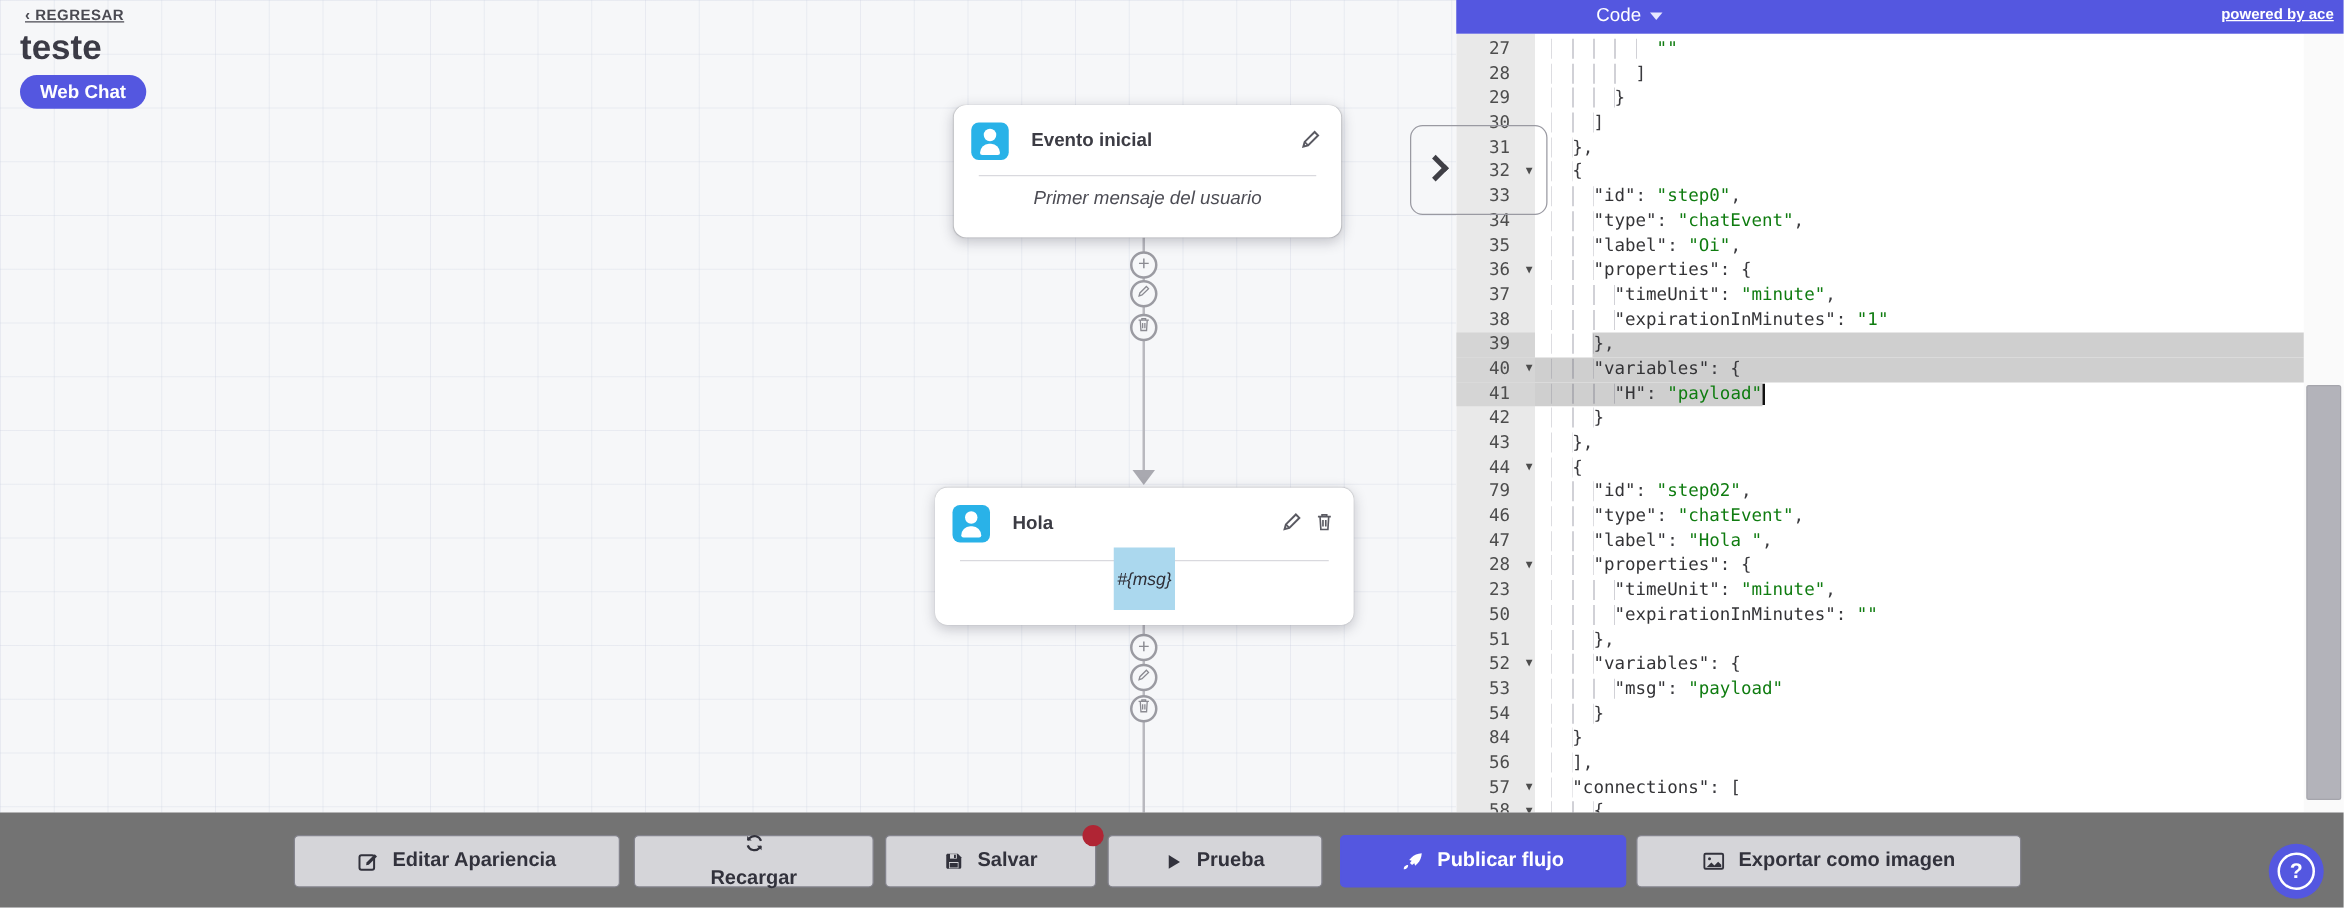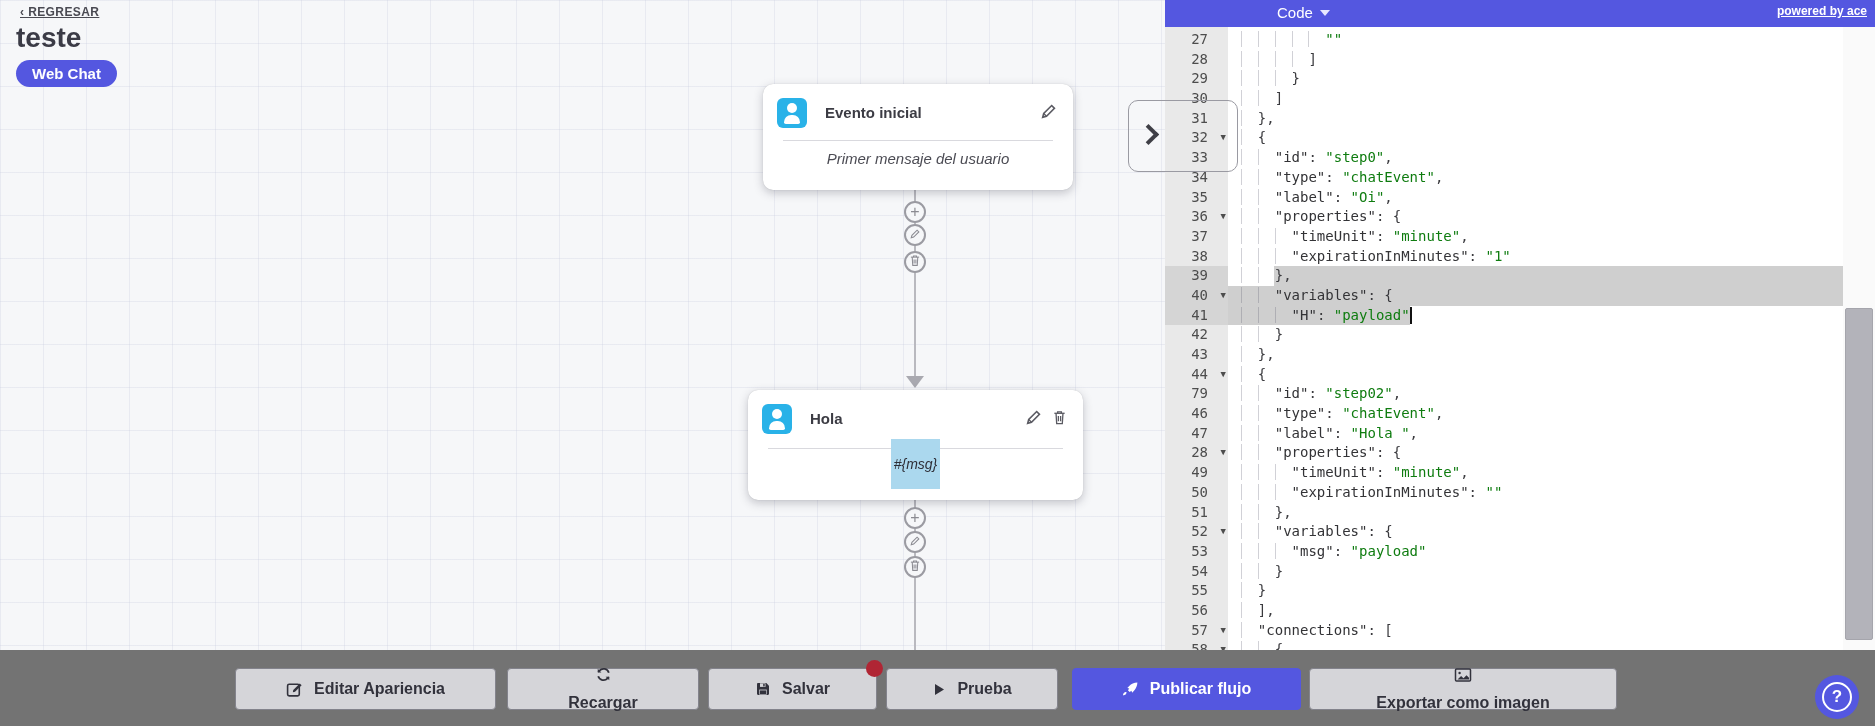--- a/index.html
+++ b/index.html
@@ -219,27 +219,27 @@
           <div class="grow hl"><span>39</span></div>
           <div class="grow hl"><span>40</span><span class="fold">▼</span></div>
           <div class="grow hl"><span>41</span></div>
           <div class="grow"><span>42</span></div>
           <div class="grow"><span>43</span></div>
           <div class="grow"><span>44</span><span class="fold">▼</span></div>
           <div class="grow"><span>79</span></div>
           <div class="grow"><span>46</span></div>
           <div class="grow"><span>47</span></div>
           <div class="grow"><span>28</span><span class="fold">▼</span></div>
-          <div class="grow"><span>49</span></div>
+          <div class="grow"><span>23</span></div>
           <div class="grow"><span>50</span></div>
           <div class="grow"><span>51</span></div>
           <div class="grow"><span>52</span><span class="fold">▼</span></div>
           <div class="grow"><span>53</span></div>
           <div class="grow"><span>54</span></div>
-          <div class="grow"><span>55</span></div>
+          <div class="grow"><span>84</span></div>
           <div class="grow"><span>56</span></div>
           <div class="grow"><span>57</span><span class="fold">▼</span></div>
           <div class="grow"><span>58</span><span class="fold">▼</span></div>
         </div>
       <div class="code-area">
           <div class="crow"><span class="ct"><span class="ind">          </span><span class="v">""</span></span></div>
           <div class="crow"><span class="ct"><span class="ind">        </span><span class="p">]</span></span></div>
           <div class="crow"><span class="ct"><span class="ind">      </span><span class="p">}</span></span></div>
           <div class="crow"><span class="ct"><span class="ind">    </span><span class="p">]</span></span></div>
           <div class="crow"><span class="ct"><span class="ind">  </span><span class="p">},</span></span></div>
@@ -323,21 +323,21 @@
       </button>
       <button class="tbtn primary" style="left: 1072px; width: 229px;">
         <span class="ticon">
           <svg width="17" height="17" viewBox="0 0 16 16">
             <path d="M14.5 1.5c-3.2.2-5.8 1.3-7.7 3.2L5 6.5l1.9.6-1.3 1.7 1.6 1.6 1.7-1.3.6 1.9 1.8-1.8c1.9-1.9 3-4.5 3.2-7.7z" fill="#fff"></path>
             <path d="M4.2 10.3c-.9-.1-2 .3-2.7 1.2-.5.7-.6 2.1-.6 2.1s1.4-.1 2.1-.6c.9-.7 1.3-1.8 1.2-2.7z" fill="#fff"></path>
           </svg>
         </span>
         <span>Publicar flujo</span>
       </button>
-      <button class="tbtn" style="left: 1309px; width: 308px; flex-direction: column;">
+      <button class="tbtn" style="left: 1309px; width: 308px;">
         <span class="ticon">
           <svg width="18" height="16" viewBox="0 0 18 16">
             <rect x="1.5" y="2" width="15" height="12" rx="1" fill="none" stroke="#32323c" stroke-width="1.5"></rect>
             <circle cx="5.6" cy="6" r="1.2" fill="#32323c"></circle>
             <path d="M3.5 12.5l3.6-3.6 2.4 2.4 3-3 2.5 2.5v1.7z" fill="#32323c"></path>
           </svg>
         </span>
         <span>Exportar como imagen</span>
       </button>
     </div>

